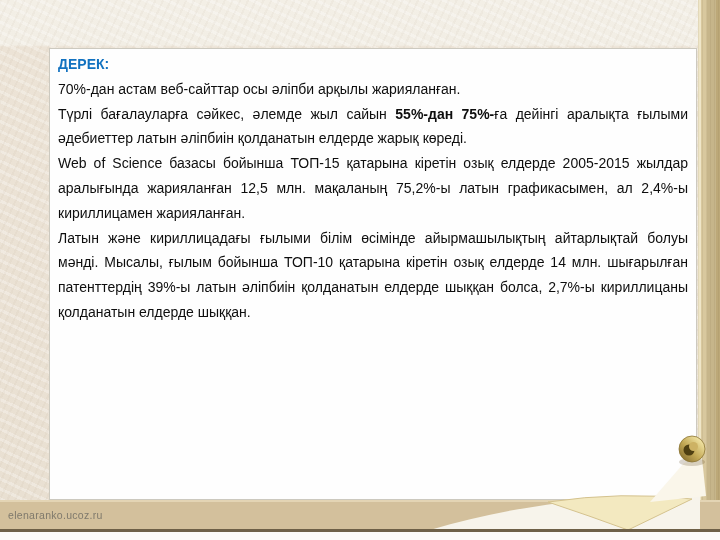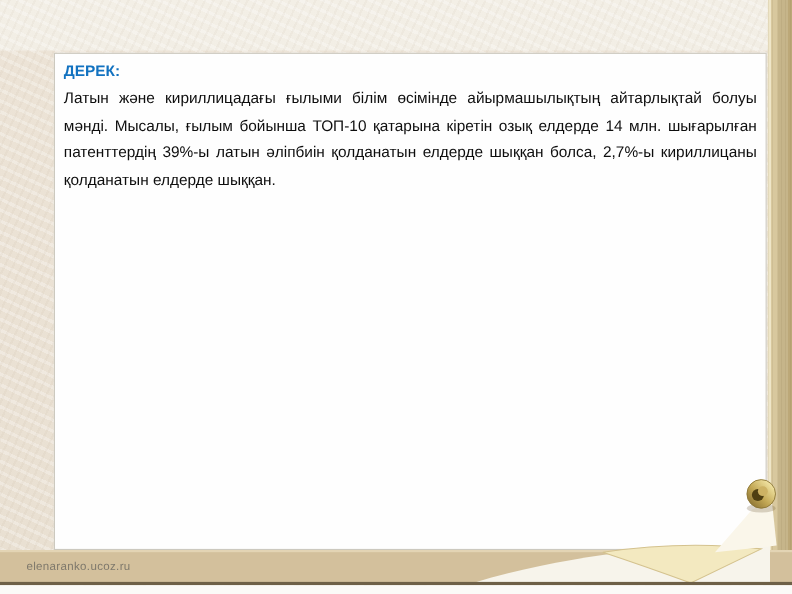--- a/index.html
+++ b/index.html
@@ -21,33 +21,36 @@
     position:absolute; left:38px; top:48px; width:648px; height:452px;
     box-sizing:border-box; background:#fefefe; border:1px solid #ccc9bf;
     padding:3px 8px 0 8px;
     color:#0e0e0e; font-size:14px; line-height:24.8px; text-align:justify;margin-left:11px;
   }
   .textbox p { margin:0; }
   .heading { color:#1272c0; font-weight:700; }
   .bold-frag { font-weight:700; }
   .decor { position:absolute; left:0; top:0; pointer-events:none; }
   .watermark {
-    position:absolute; left:24px; top:509px;
+    position:absolute; left:8px; top:509px;
     font-size:10.5px; color:#7f796c; letter-spacing:0.3px;
   }
 </style>
 </head>
 <body>
 
 <div class="slide">
 
   <div class="right-band"></div>
 
   <div class="textbox">
     <p class="heading">ДЕРЕК:</p>
+    <p>70%-дан астам веб-сайттар осы әліпби арқылы жарияланған.</p>
+    <p><span>Түрлі бағалауларға сәйкес, әлемде жыл сайын </span><span class="bold-frag">55%-дан 75%-</span><span>ға дейінгі аралықта ғылыми әдебиеттер латын әліпбиін қолданатын елдерде жарық көреді.</span></p>
+    <p>Web of Science базасы бойынша ТОП-15 қатарына кіретін озық елдерде 2005-2015 жылдар аралығында жарияланған 12,5 млн. мақаланың 75,2%-ы латын графикасымен, ал 2,4%-ы кириллицамен жарияланған.</p>
     <p>Латын және кириллицадағы ғылыми білім өсімінде айырмашылықтың айтарлықтай болуы мәнді. Мысалы, ғылым бойынша ТОП-10 қатарына кіретін озық елдерде 14 млн. шығарылған патенттердің 39%-ы латын әліпбиін қолданатын елдерде шыққан болса, 2,7%-ы кириллицаны қолданатын елдерде шыққан.</p>
   </div>
 
   <svg class="decor" width="720" height="540" viewBox="0 0 720 540">
     <defs>
       <linearGradient id="gold" x1="0" y1="1" x2="1" y2="0">
         <stop offset="0" stop-color="#7a6228"></stop>
         <stop offset="0.45" stop-color="#c3a855"></stop>
         <stop offset="0.8" stop-color="#ecdd9a"></stop>
         <stop offset="1" stop-color="#f6eebf"></stop>

